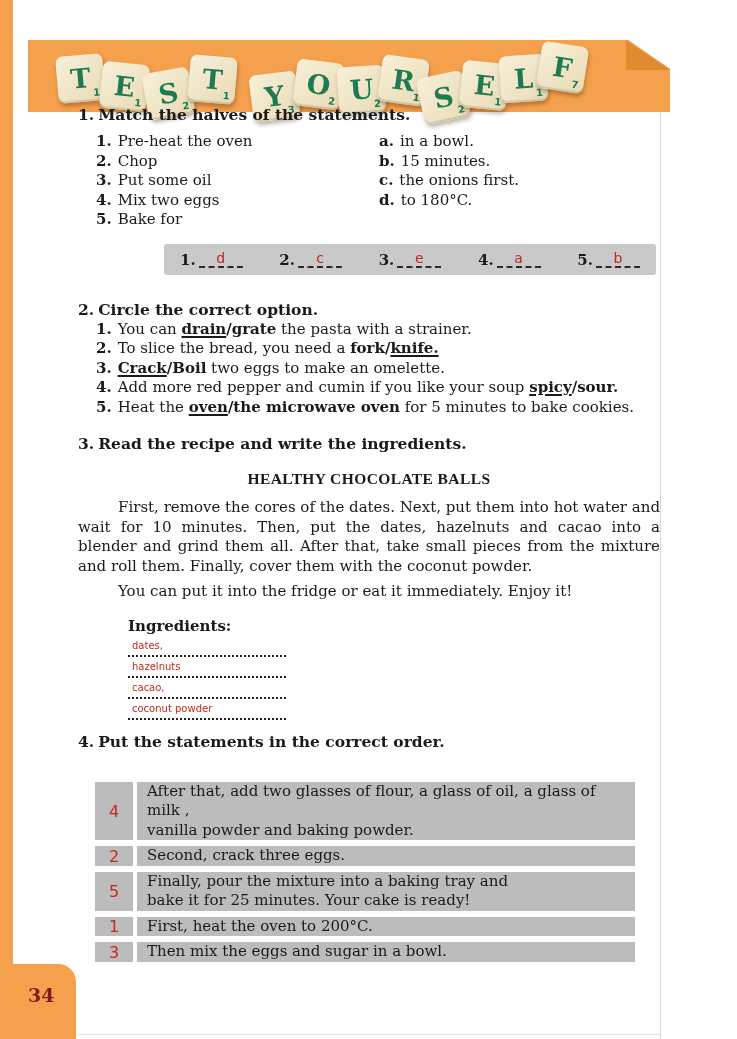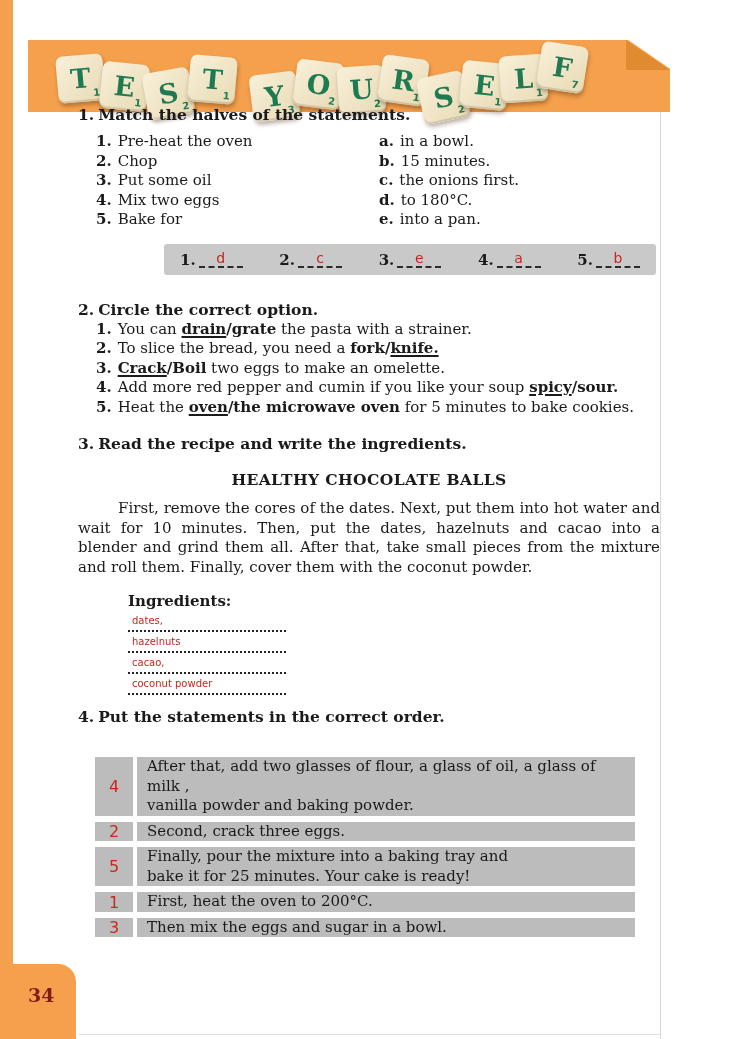--- a/index.html
+++ b/index.html
@@ -47,21 +47,21 @@
   .blank { display:inline-block; width:44px; text-align:center; border-bottom:2px dashed #2b2b2b;
            font-family:"DejaVu Sans",sans-serif; color:#c4281d; font-size:14px; line-height:16px; }
 
   .ex2-block { margin-top:25px; }
   .ex2-list { margin:0 0 16px 18px; }
   .ex2-item { line-height:19.5px; }
   .opt { font-weight:bold; }
   .sel { text-decoration:underline; text-decoration-thickness:1.5px; text-underline-offset:2px; }
 
   .ex3-block { margin-top:17px; }
-  .recipe-title { text-align:center; font-weight:bold; font-size:15.5px; margin-top:16px; letter-spacing:.4px; }
+  .recipe-title { text-align:center; font-weight:bold; font-size:15.5px; margin-top:16px; letter-spacing:.4px;font-family:Liberation Serif, serif; }
   .recipe-para { margin-top:10px; text-align:justify; text-indent:40px; line-height:19.6px; }
   .recipe-para2 { margin-top:6px; text-indent:40px; line-height:19.6px; }
   .ingredients { margin:14px 0 0 50px; }
   .ing-label { font-weight:bold; line-height:20px; }
   .ing-line { width:158px; border-bottom:2px dotted #222; font-family:"DejaVu Sans",sans-serif;
               color:#c4281d; font-size:10px; line-height:16px; padding:0 0 1px 4px; margin-top:2px; }
 
   .ex4-block { margin-top:12px; }
   .order-table { margin:30px 0 0 17px; width:540px; }
   .order-row { display:flex; margin-bottom:6px; }
@@ -137,21 +137,20 @@
     <div class="match-grid">
       <div class="match-item"><span class="mnum">1.</span><span>Pre-heat the oven</span></div>
       <div class="match-item"><span class="mnum">a.</span><span>in a bowl.</span></div>
       <div class="match-item"><span class="mnum">2.</span><span>Chop</span></div>
       <div class="match-item"><span class="mnum">b.</span><span>15 minutes.</span></div>
       <div class="match-item"><span class="mnum">3.</span><span>Put some oil</span></div>
       <div class="match-item"><span class="mnum">c.</span><span>the onions first.</span></div>
       <div class="match-item"><span class="mnum">4.</span><span>Mix two eggs</span></div>
       <div class="match-item"><span class="mnum">d.</span><span>to 180°C.</span></div>
       <div class="match-item"><span class="mnum">5.</span><span>Bake for</span></div>
-      <div class="match-item"><span class="mnum">e.</span><span>into a pan.</span></div>
     </div>
     <div class="answer-strip">
       <div class="ag">
           <span class="agn">1.</span>
           <span class="blank">d</span>
         </div>
       <div class="ag">
           <span class="agn">2.</span>
           <span class="blank">c</span>
         </div>
@@ -181,20 +180,21 @@
         <div class="ex2-item"><span class="mnum">5.</span><span>Heat the </span><span class="opt sel">oven</span><span class="opt">/</span><span class="opt">the microwave oven</span><span> for 5 minutes to bake cookies.</span></div>
       </div>
     </div>
 
     <div class="ex3-block">
       <div class="ex-heading">
         <span class="hnum">3.</span><span>Read the recipe and write the ingredients.</span>
       </div>
       <div class="recipe-title">HEALTHY CHOCOLATE BALLS</div>
       <div class="recipe-para">First, remove the cores of the dates. Next, put them into hot water and wait for 10 minutes. Then, put the dates, hazelnuts and cacao into a blender and grind them all. After that, take small pieces from the mixture and roll them. Finally, cover them with the coconut powder.</div>
+      <div class="recipe-para2">You can put it into the fridge or eat it immediately. Enjoy it!</div>
       <div class="ingredients">
         <div class="ing-label">Ingredients:</div>
         <div class="ing-line">dates,</div>
         <div class="ing-line">hazelnuts</div>
         <div class="ing-line">cacao,</div>
         <div class="ing-line">coconut powder</div>
       </div>
     </div>
 
     <div class="ex4-block">

